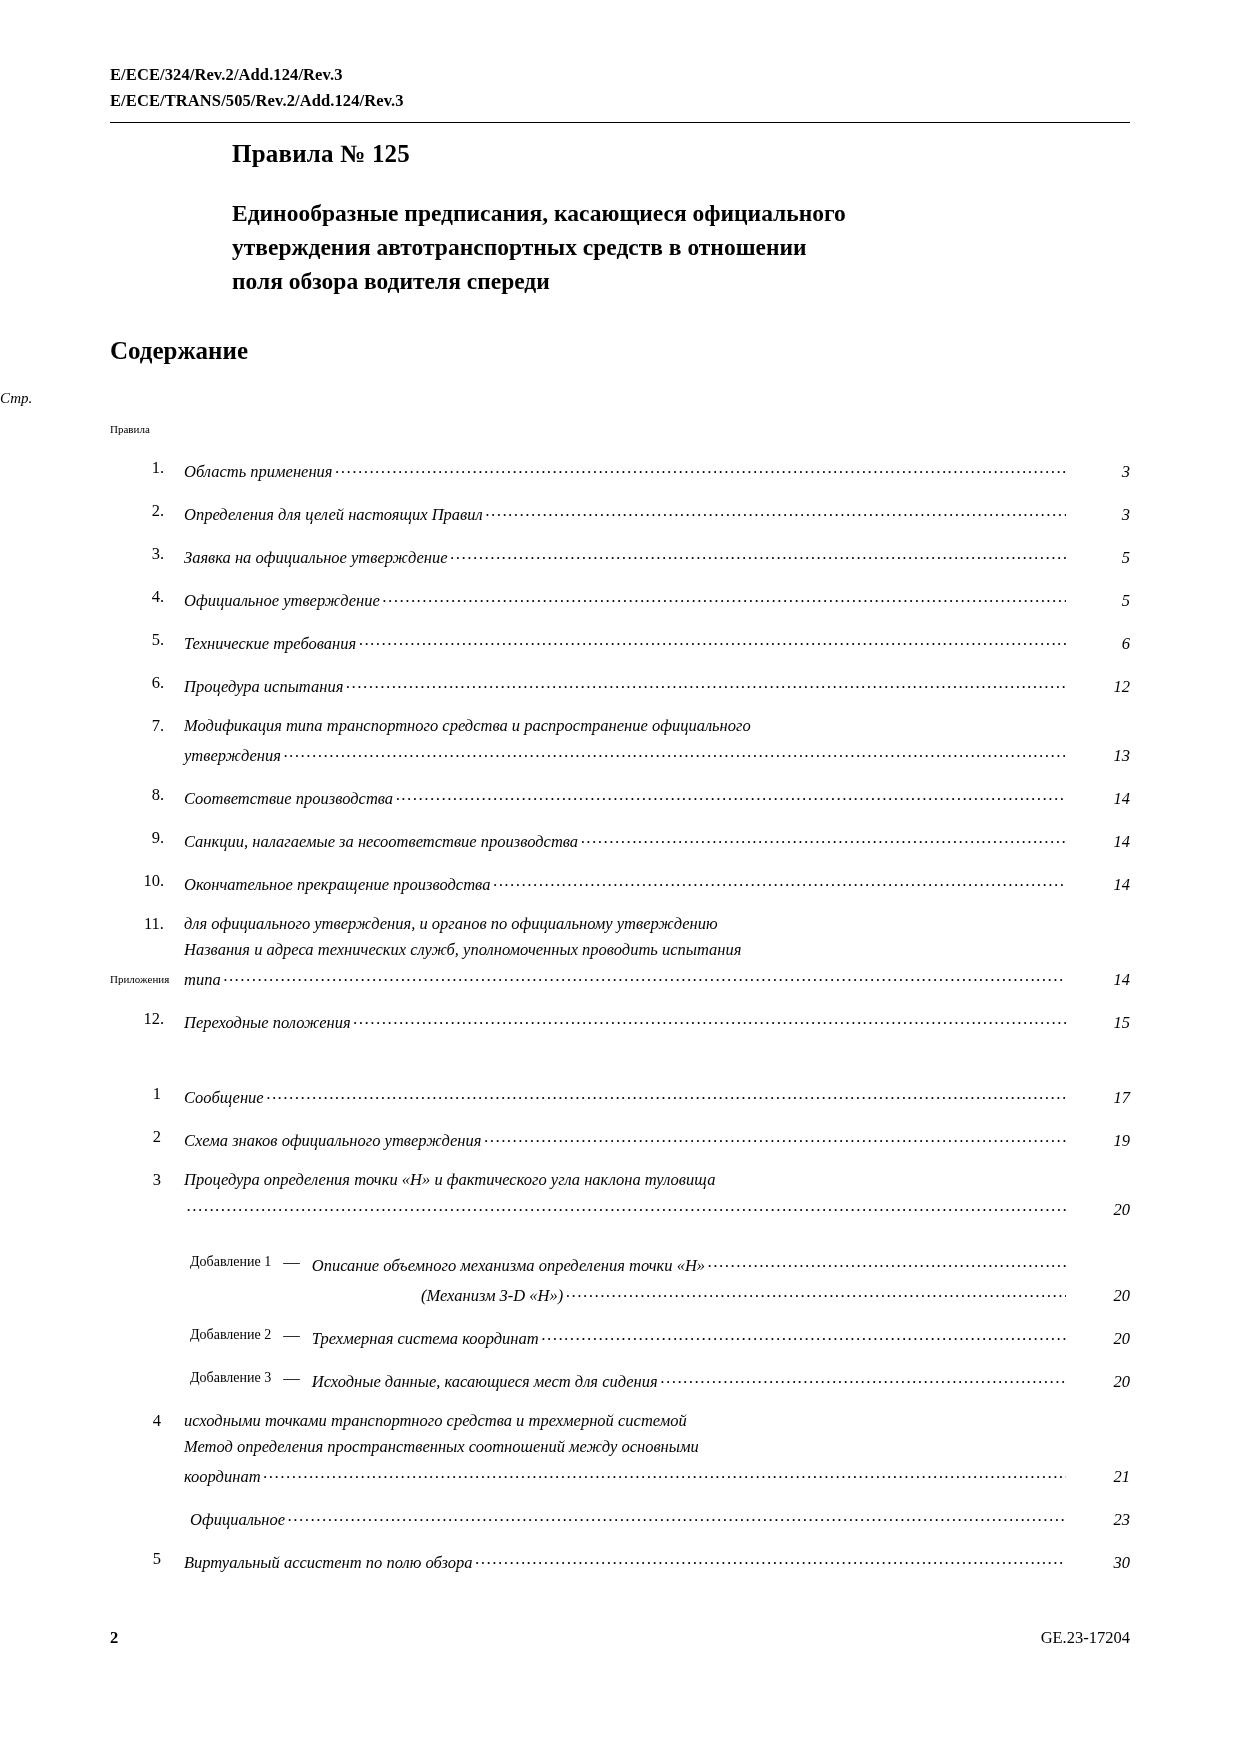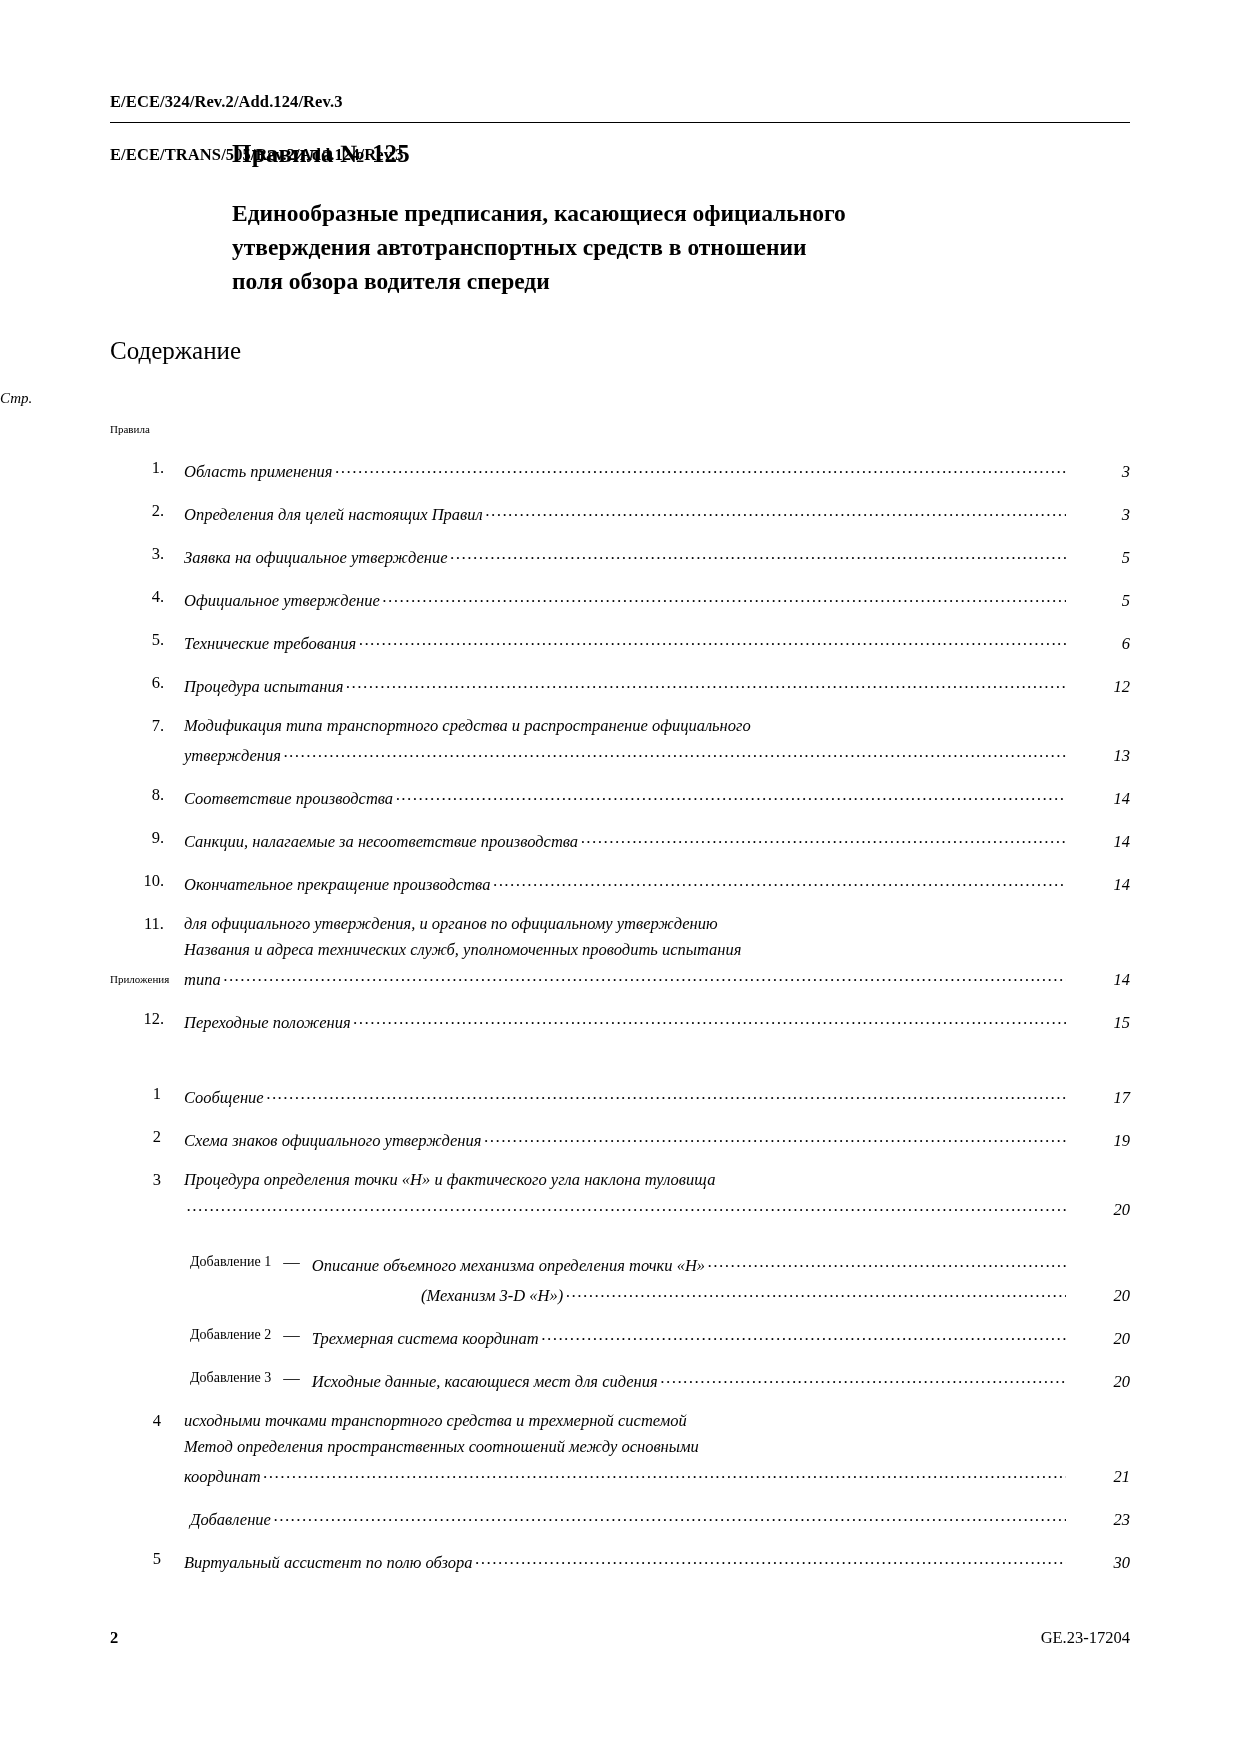--- a/index.html
+++ b/index.html
@@ -24,21 +24,20 @@
     position: absolute;
     left: 110px;
     top: 62px;
     width: 1020px;
   }
   .doc-header .sym {
     font-weight: bold;
     font-size: 16.5px;
     line-height: 26px;
     letter-spacing: 0.1px;
-    margin-top: 27px;
   }
   .header-rule {
     position: absolute;
     left: 110px;
     top: 122px;
     width: 1020px;
     height: 1px;
     background: #000000;
   }
 
@@ -60,21 +59,21 @@
     font-size: 23.5px;
     line-height: 34px;
   }
   .reg-title div { white-space: nowrap; }
 
   .toc-heading {
     position: absolute;
     left: 110px;
     top: 337px;
     font-size: 25px;
-    font-weight: normal;
+    font-weight: bold;
   }
 
   .page-col-label {
     position: absolute;
     left: 0;
     top: 390px;
     width: 1125px;
     text-align: left;
     font-style: italic;
     font-size: 15px;
@@ -424,21 +423,21 @@
             <span class="leader">.........................................................................................................................................................................</span>
             <span class="pg">21</span>
           </div>
         </div>
       </div>
       <div class="toc-row">
         <div class="num"></div>
         <div class="body-col">
           <div style="padding-left: 6px;">
             <div class="line">
-              <span class="txt">Добавление</span>
+              <span class="txt">Официальное</span>
               <span class="leader">.........................................................................................................................................................................</span>
               <span class="pg">23</span>
             </div>
           </div>
         </div>
       </div>
       <div class="toc-row">
         <div class="num annex">5</div>
         <div class="body-col">
           <div class="line">

